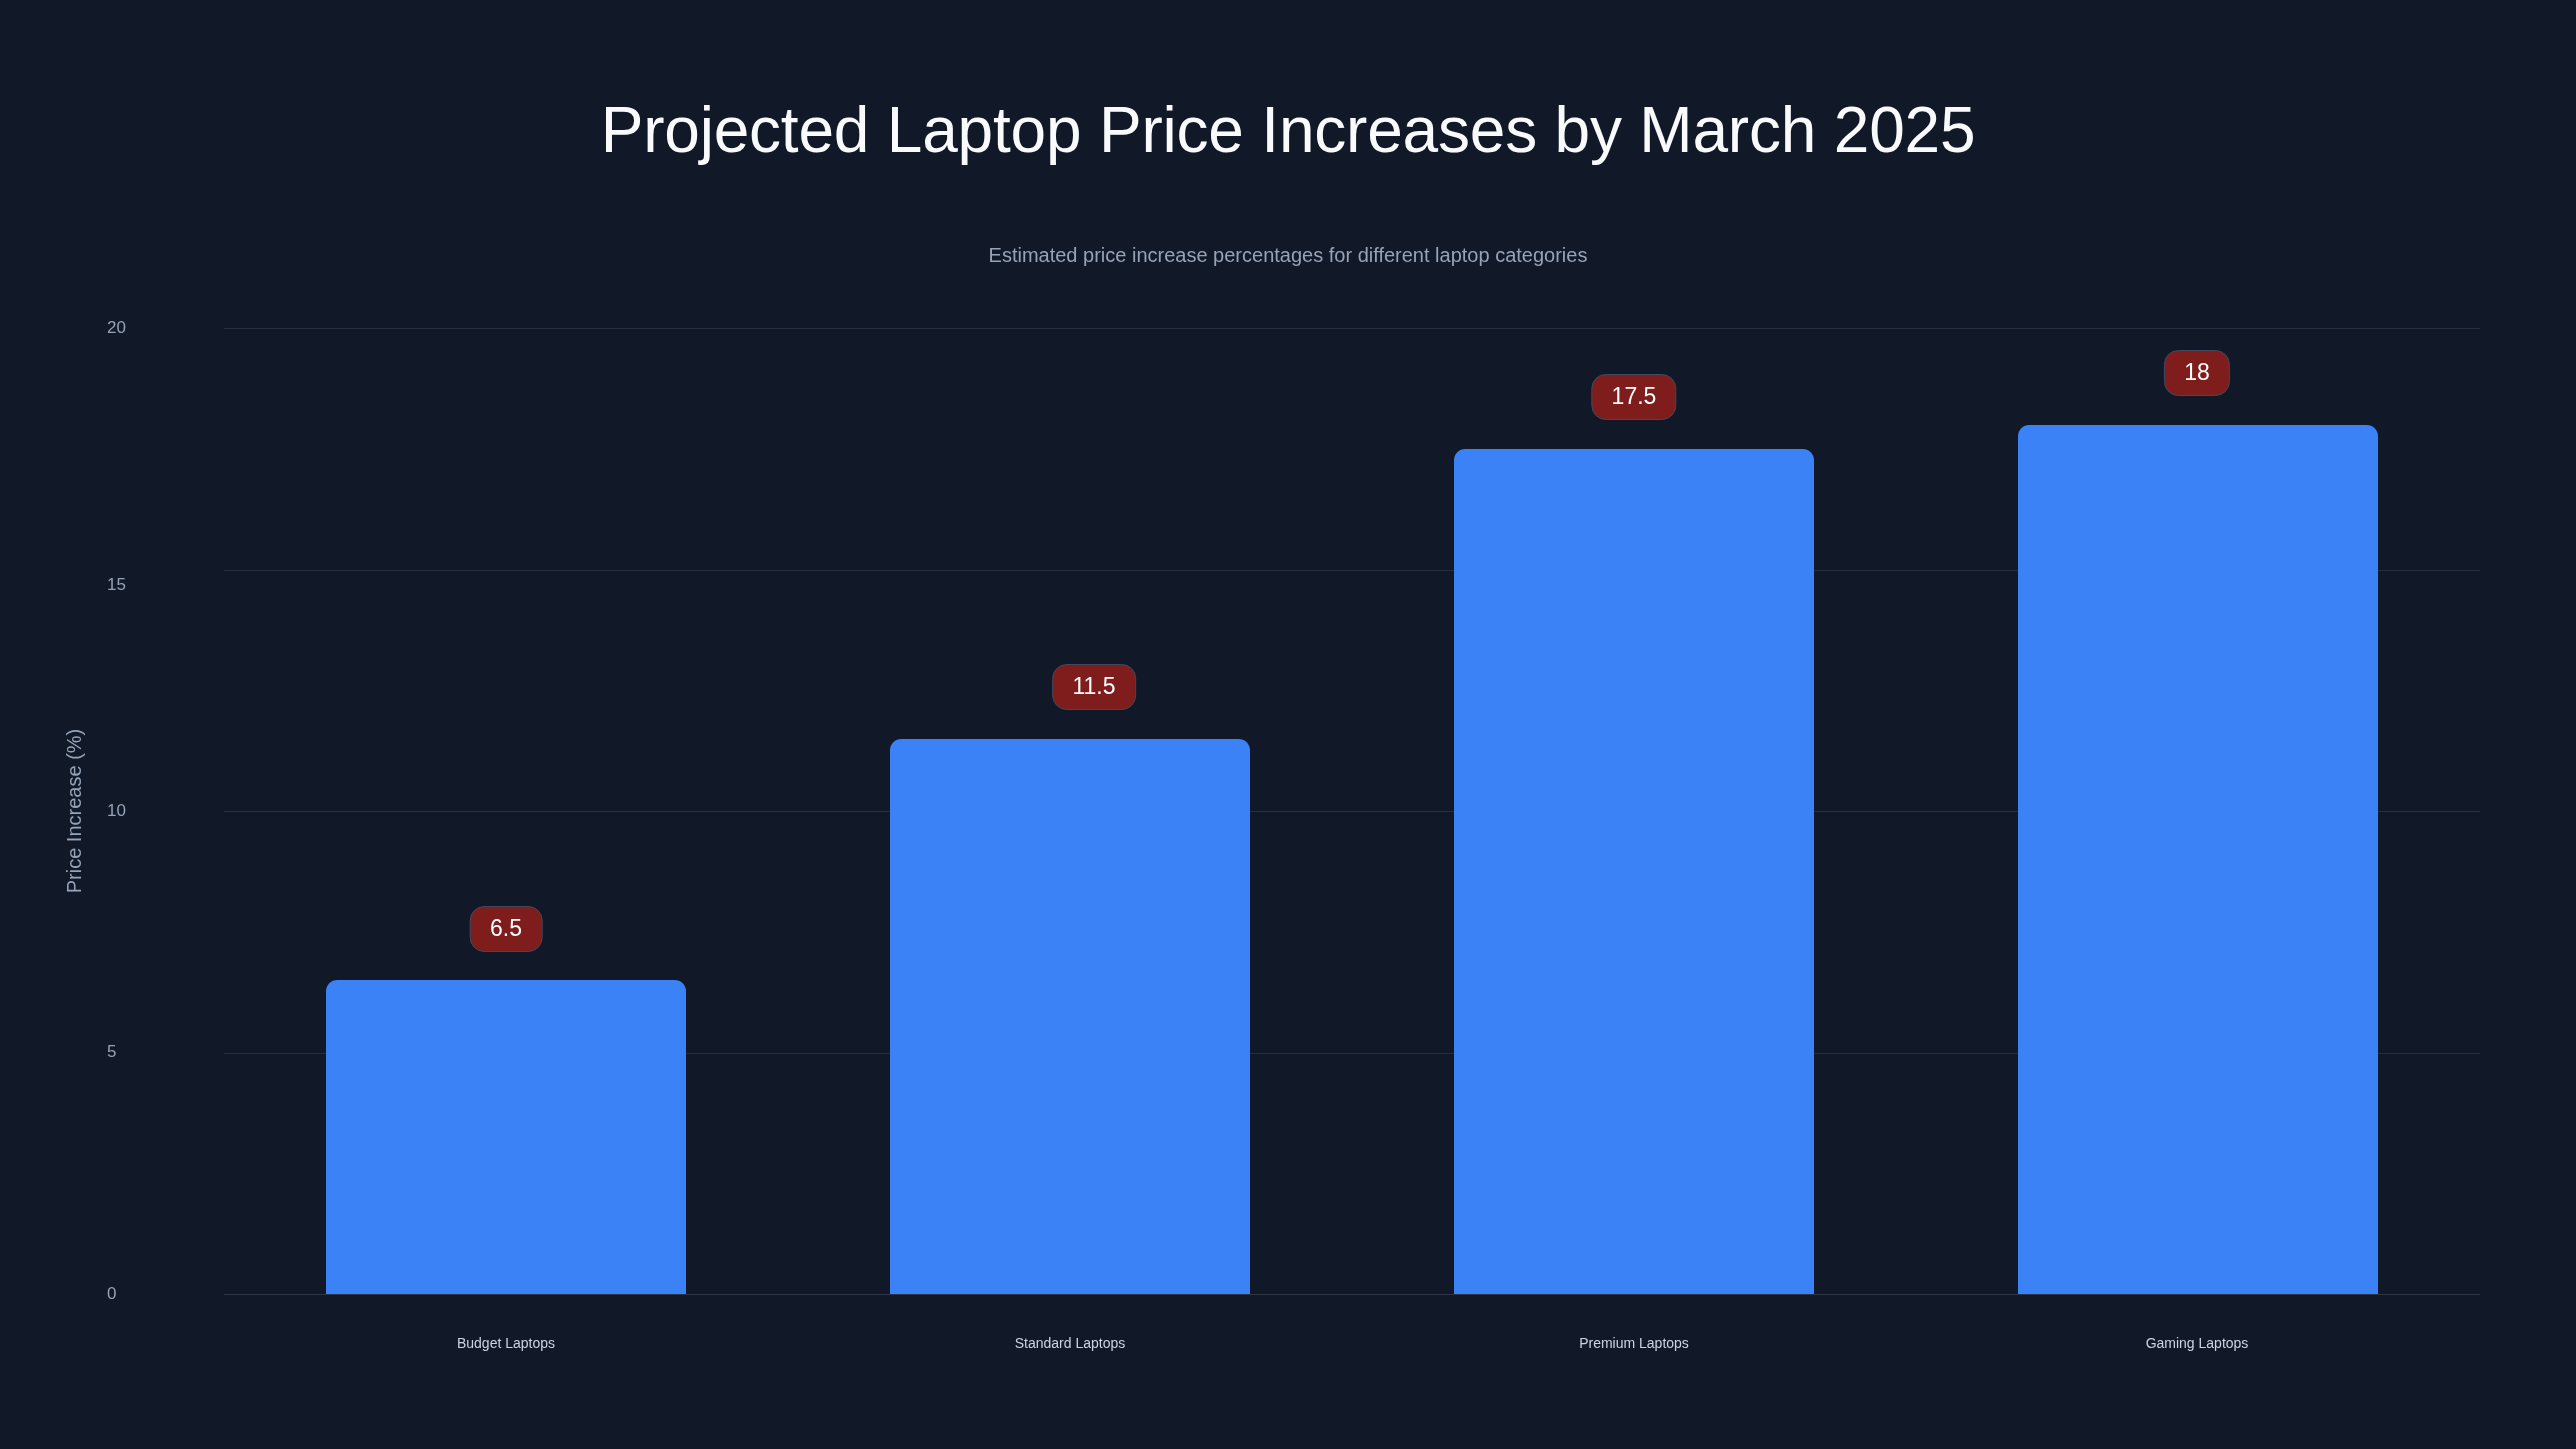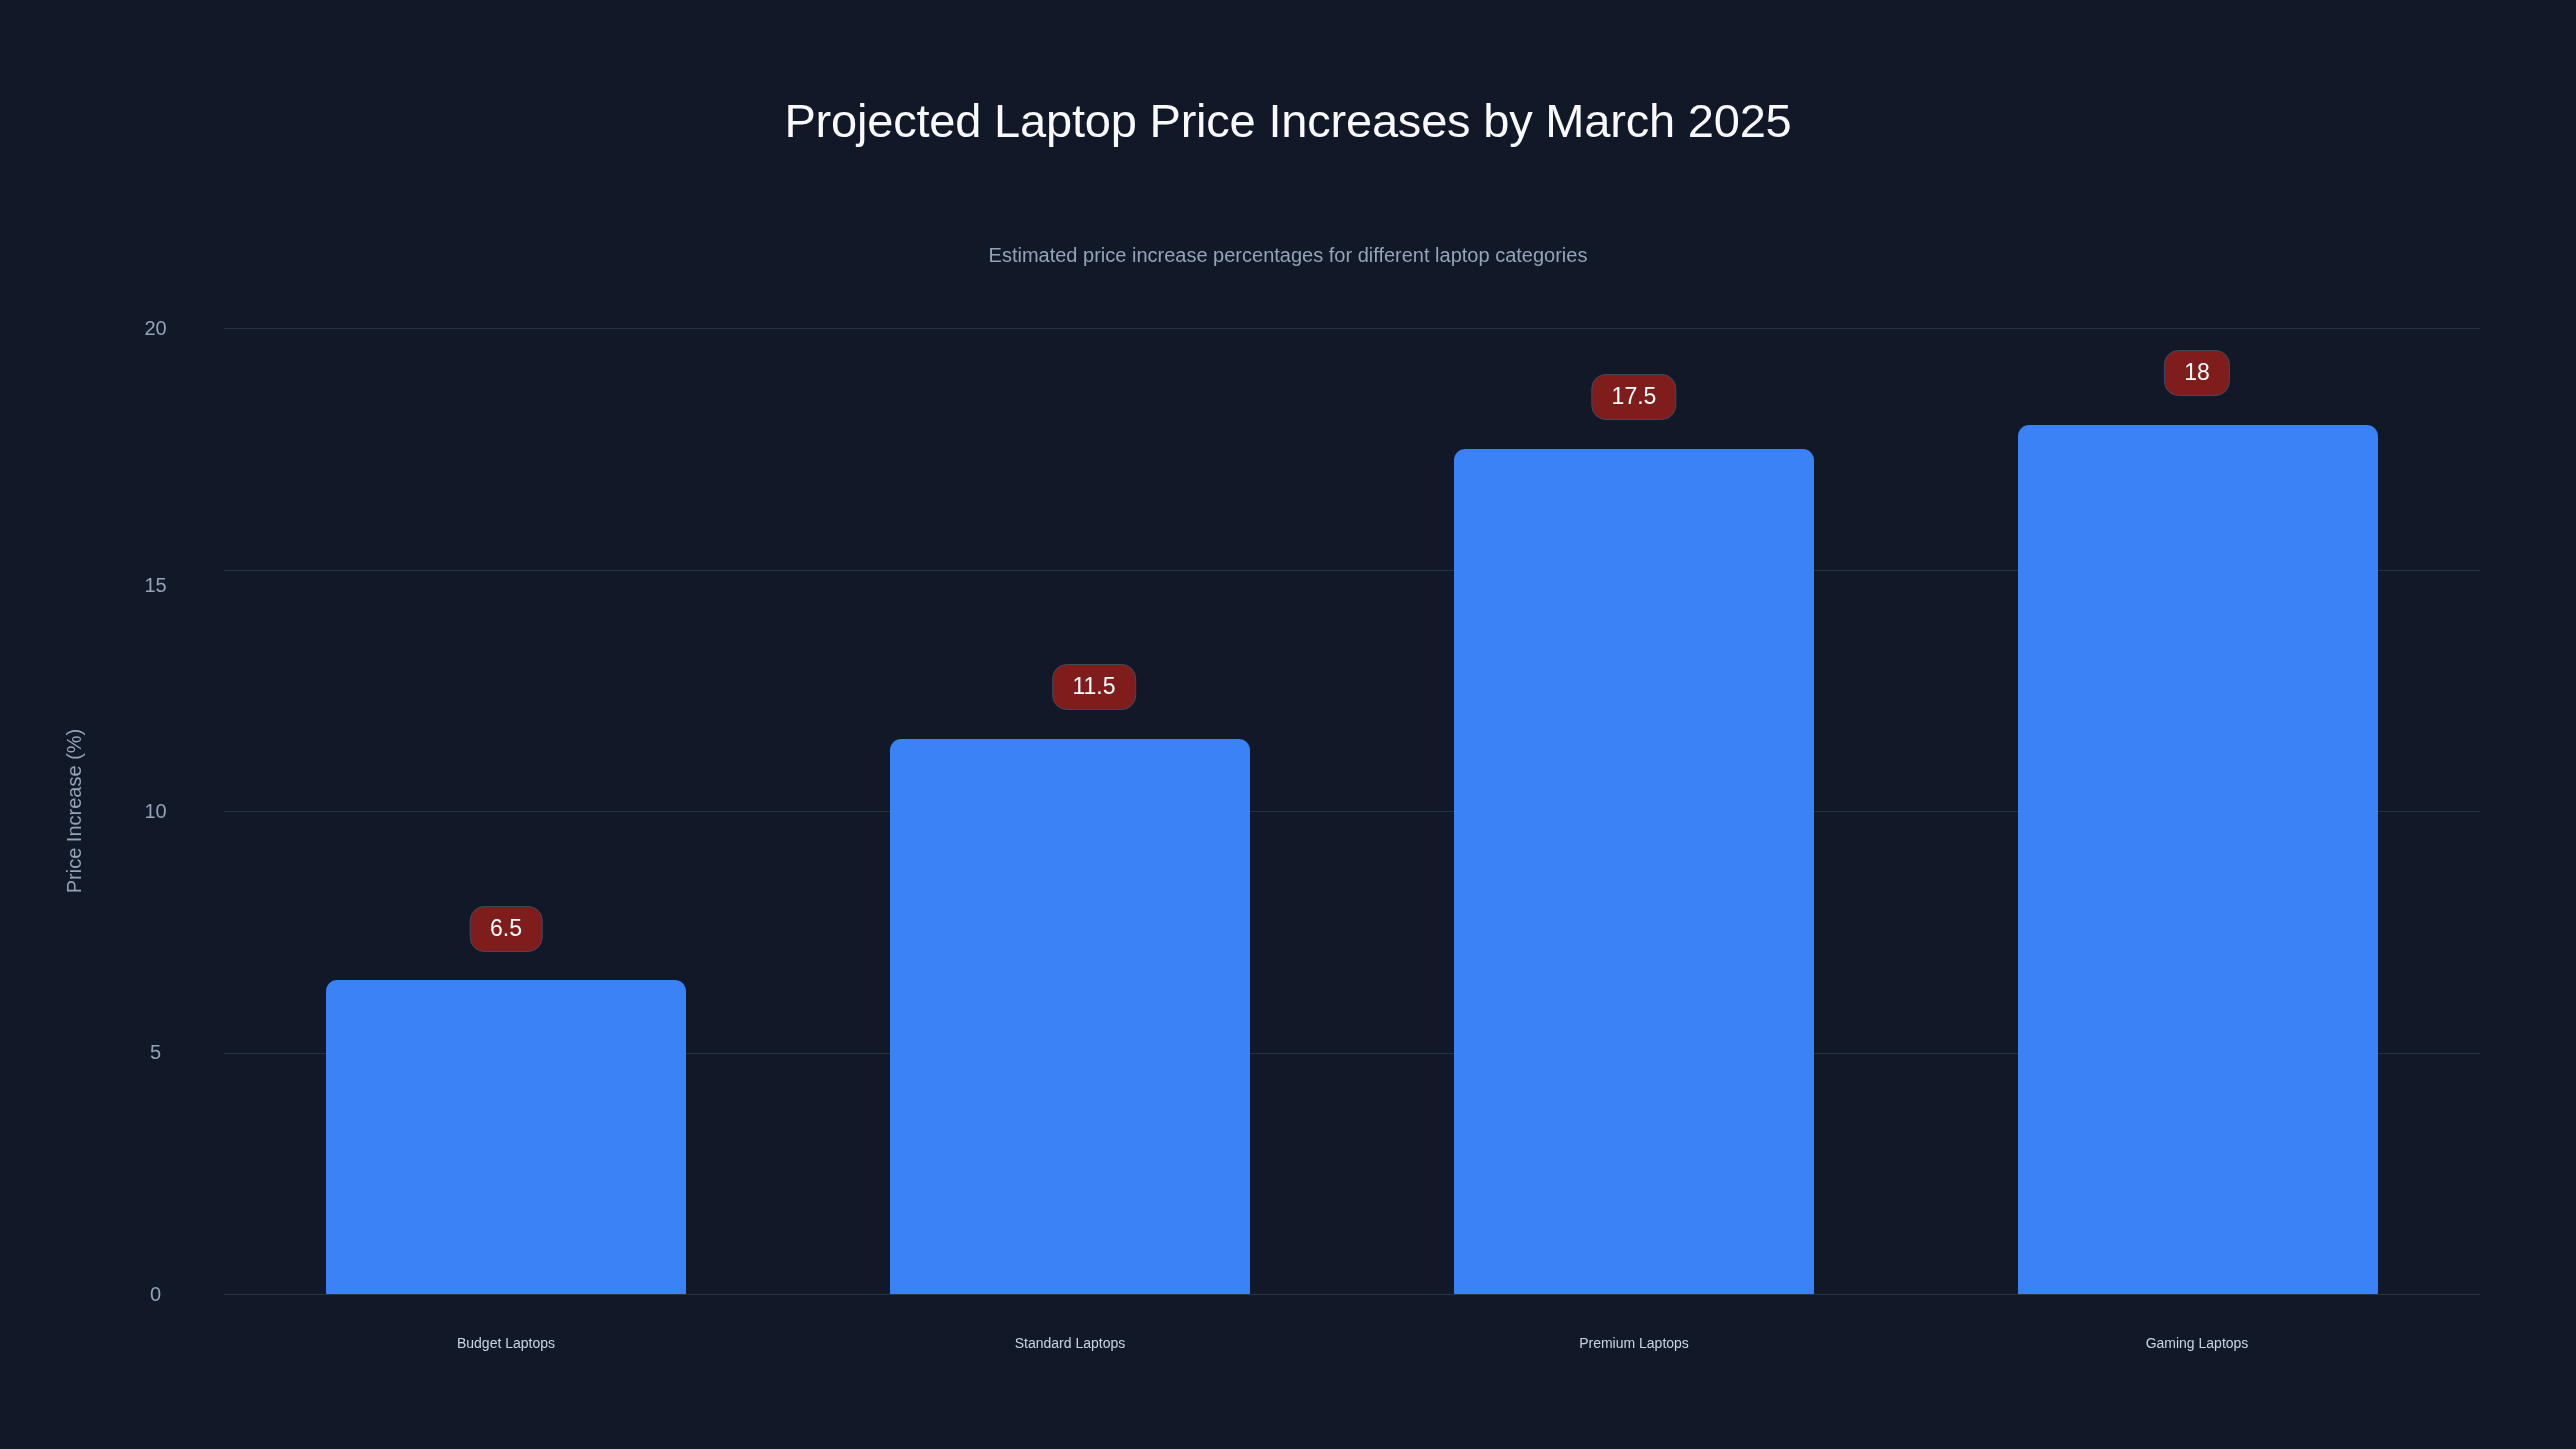--- a/index.html
+++ b/index.html
@@ -8,21 +8,21 @@
     background:#111827;
     font-family:"Liberation Sans", sans-serif;
     overflow:hidden;
   }
   #root { position:relative; width:2576px; height:1449px; background:#111827; }
 
   
   .chart-title {
     position:absolute; left:0; top:93px; width:2576px;
     text-align:center;
-    font-size:47px; font-weight:400; letter-spacing:-0.2px;
+    font-size:64px; font-weight:400; letter-spacing:-0.2px;
     color:#f8fafc;
     white-space:nowrap;
   }
   .chart-subtitle {
     position:absolute; left:0; top:244px; width:2576px;
     text-align:center;
     font-size:20px; font-weight:400;
     color:#94a3b8;
     white-space:nowrap;
   }
@@ -35,22 +35,22 @@
   }
 
   
   .gridline {
     position:absolute; left:0; width:2256px; height:0.8px;
     background:#27303f;
   }
   .gridline.baseline { background:#2b3344; }
   .ytick-label {
     position:absolute;
-    width:97px; text-align:center;
-    font-size:20px; color:#94a3b8;
+    width:97px; text-align:left;
+    font-size:17px; color:#94a3b8;
     transform:translateY(-50%);
     white-space:nowrap;
   }
 
   
   .yaxis-title {
     position:absolute;
     left:74px; top:811px;
     font-size:20px; color:#94a3b8;
     transform:translate(-50%,-50%) rotate(-90deg);

